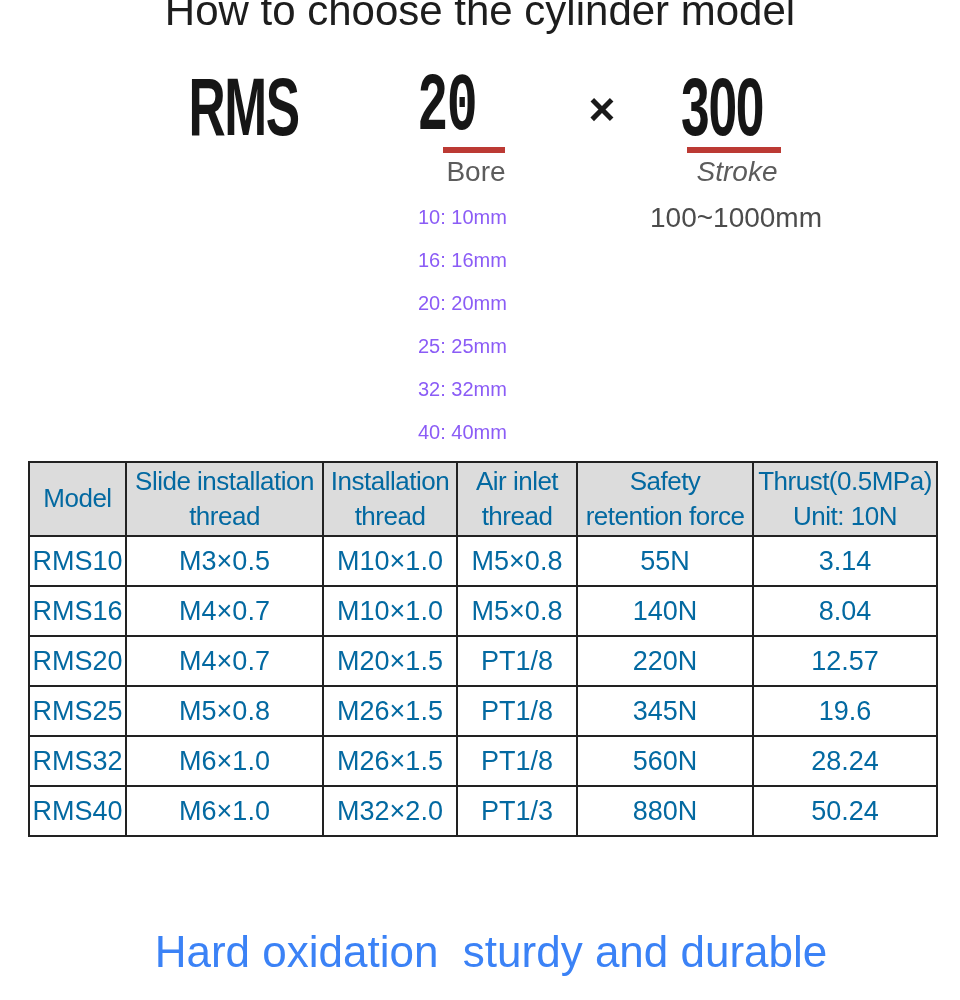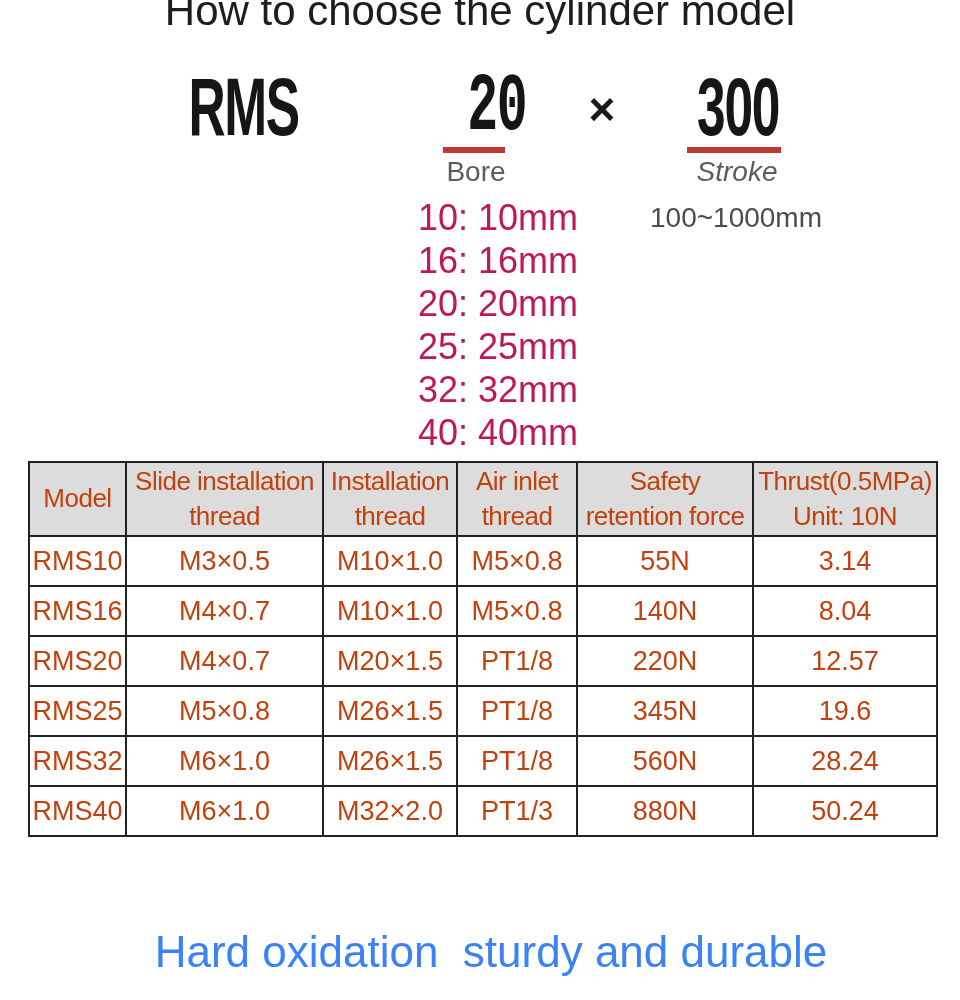--- a/index.html
+++ b/index.html
@@ -22,21 +22,21 @@
     color:#1d1d1d;
   }
 
   
   .bigcode {
     top:72px; height:70px;
     line-height:70px;
     font-size:78px;
     font-weight:bold;
     color:#161616;
-    text-align:right;
+    text-align:left;
   }
   .cond {
     display:inline-block;
     transform:scale(0.66,1.04);
     transform-origin:50% 55%;
     letter-spacing:-2px;
     white-space:nowrap;
   }
   .series-code { left:160px; width:146px; }
   .bore-big    { left:402px; width:140px;font-family:Liberation Mono, monospace; }
@@ -59,39 +59,39 @@
     text-align:center;
     line-height:30px;
   }
   .sublabel.bore   { left:406px; width:140px; }
   .sublabel.stroke { left:667px; width:140px;font-style:italic; }
 
   .bore-options {
     left:418px; top:196px;
     margin:0; padding:0;
     list-style:none;
-    font-size:36px;
+    font-size:20px;
     line-height:43px;
-    color:#be185d;
+    color:#8b5cf6;
   }
   .stroke-range {
     left:650px; top:196px;
     font-size:28px;
     line-height:43px;
     color:#4c4c4c;
   }
 
   
   table.spec {
     position:absolute;
     left:28px; top:461px;
     width:908px;
     border-collapse:collapse;
     table-layout:fixed;
-    color:#c2410c;
+    color:#0369a1;
   }
   .spec th, .spec td {
     border:2px solid #222222;
     text-align:center;
     vertical-align:middle;
     padding:0;
     overflow:hidden;
   }
   .spec th {
     background:var(--header-bg,#dcdcdc);

